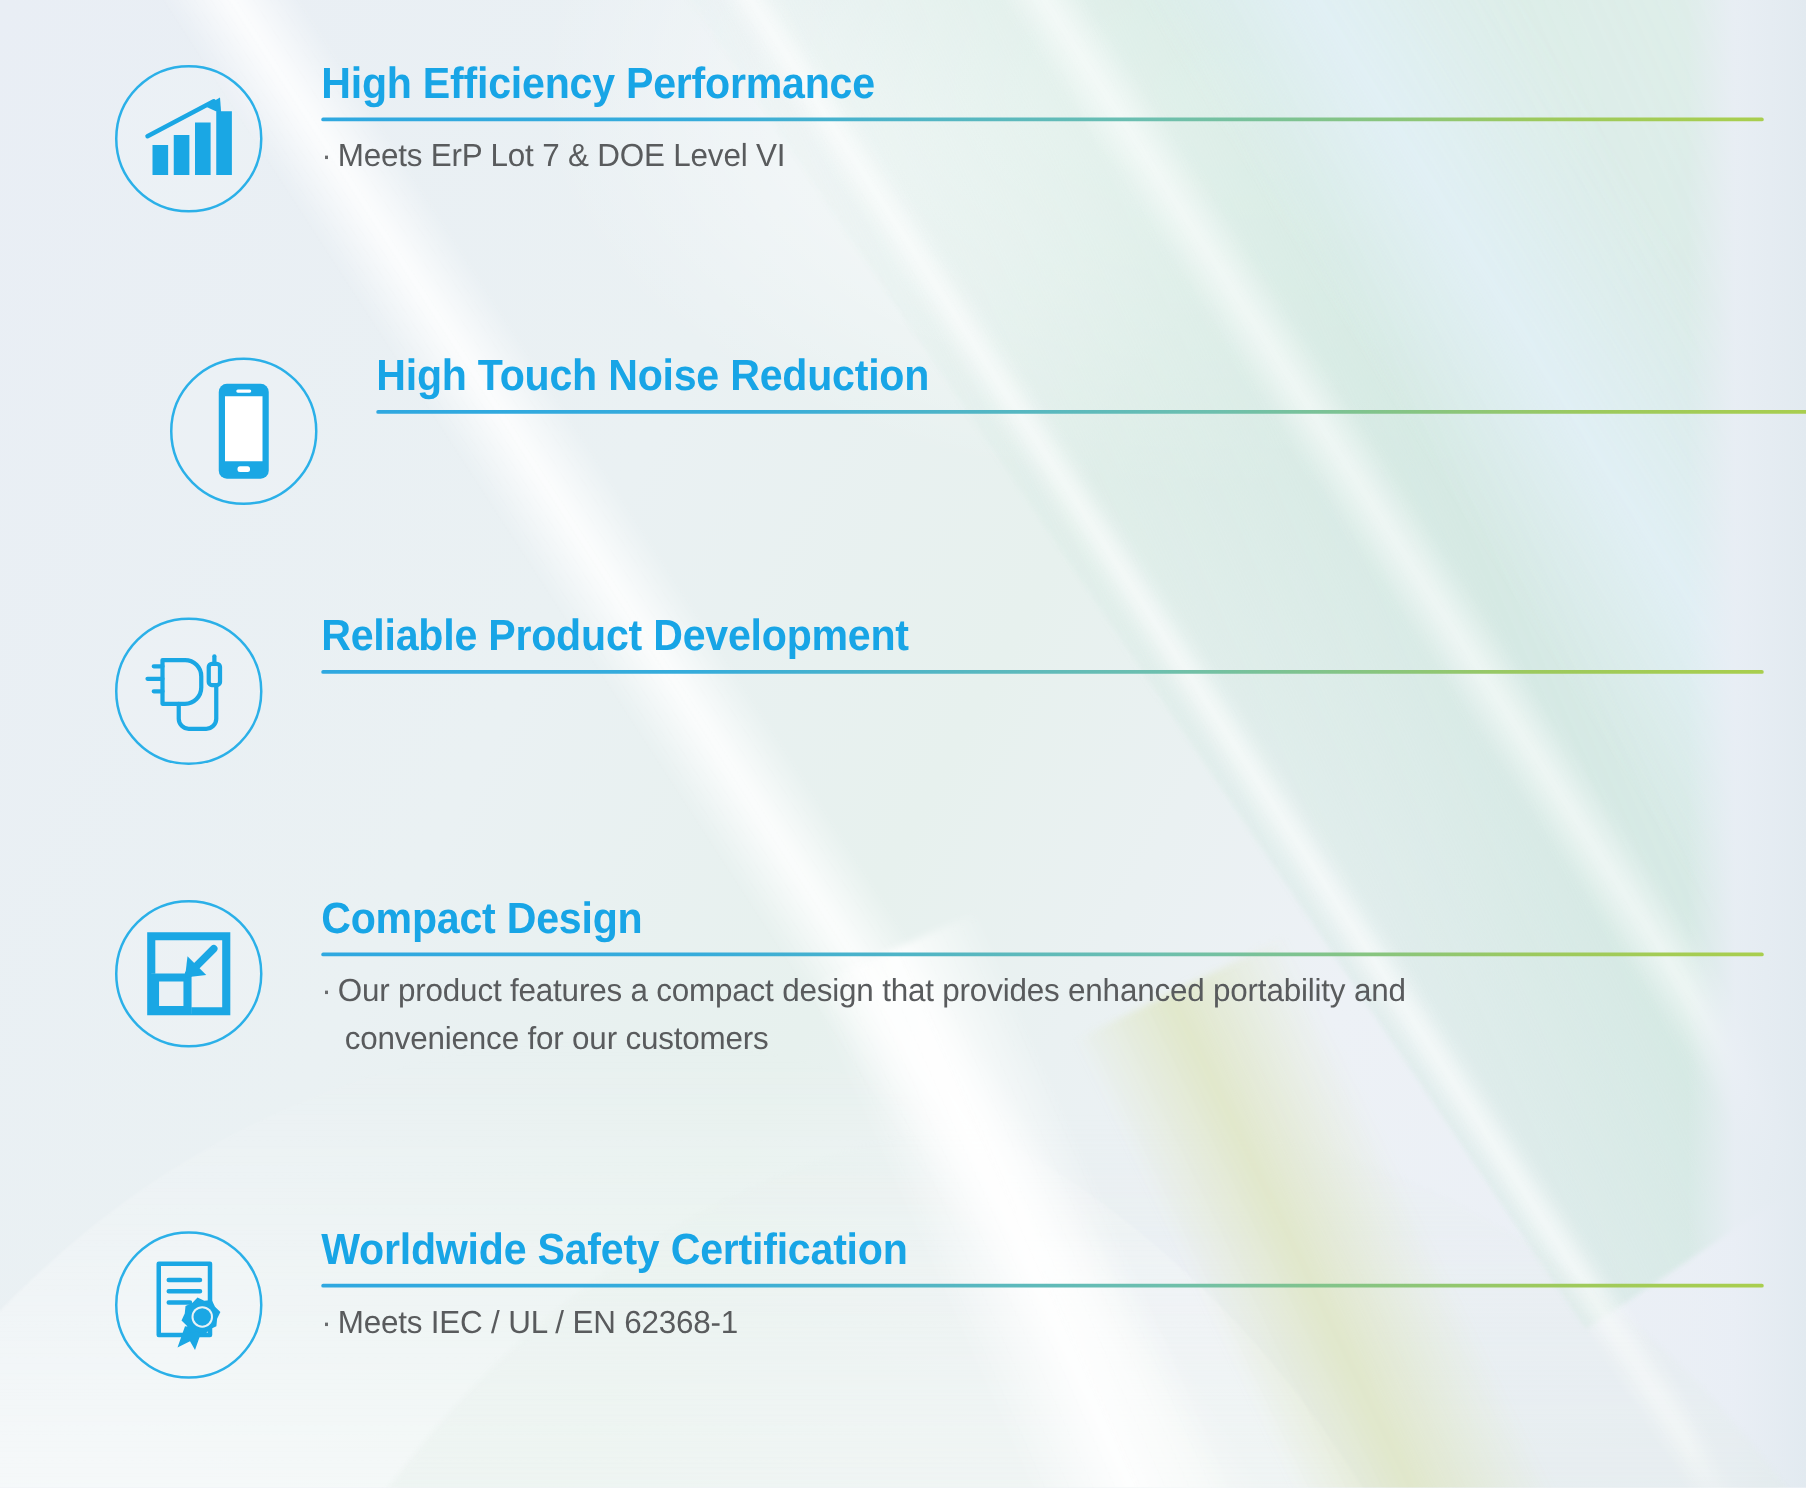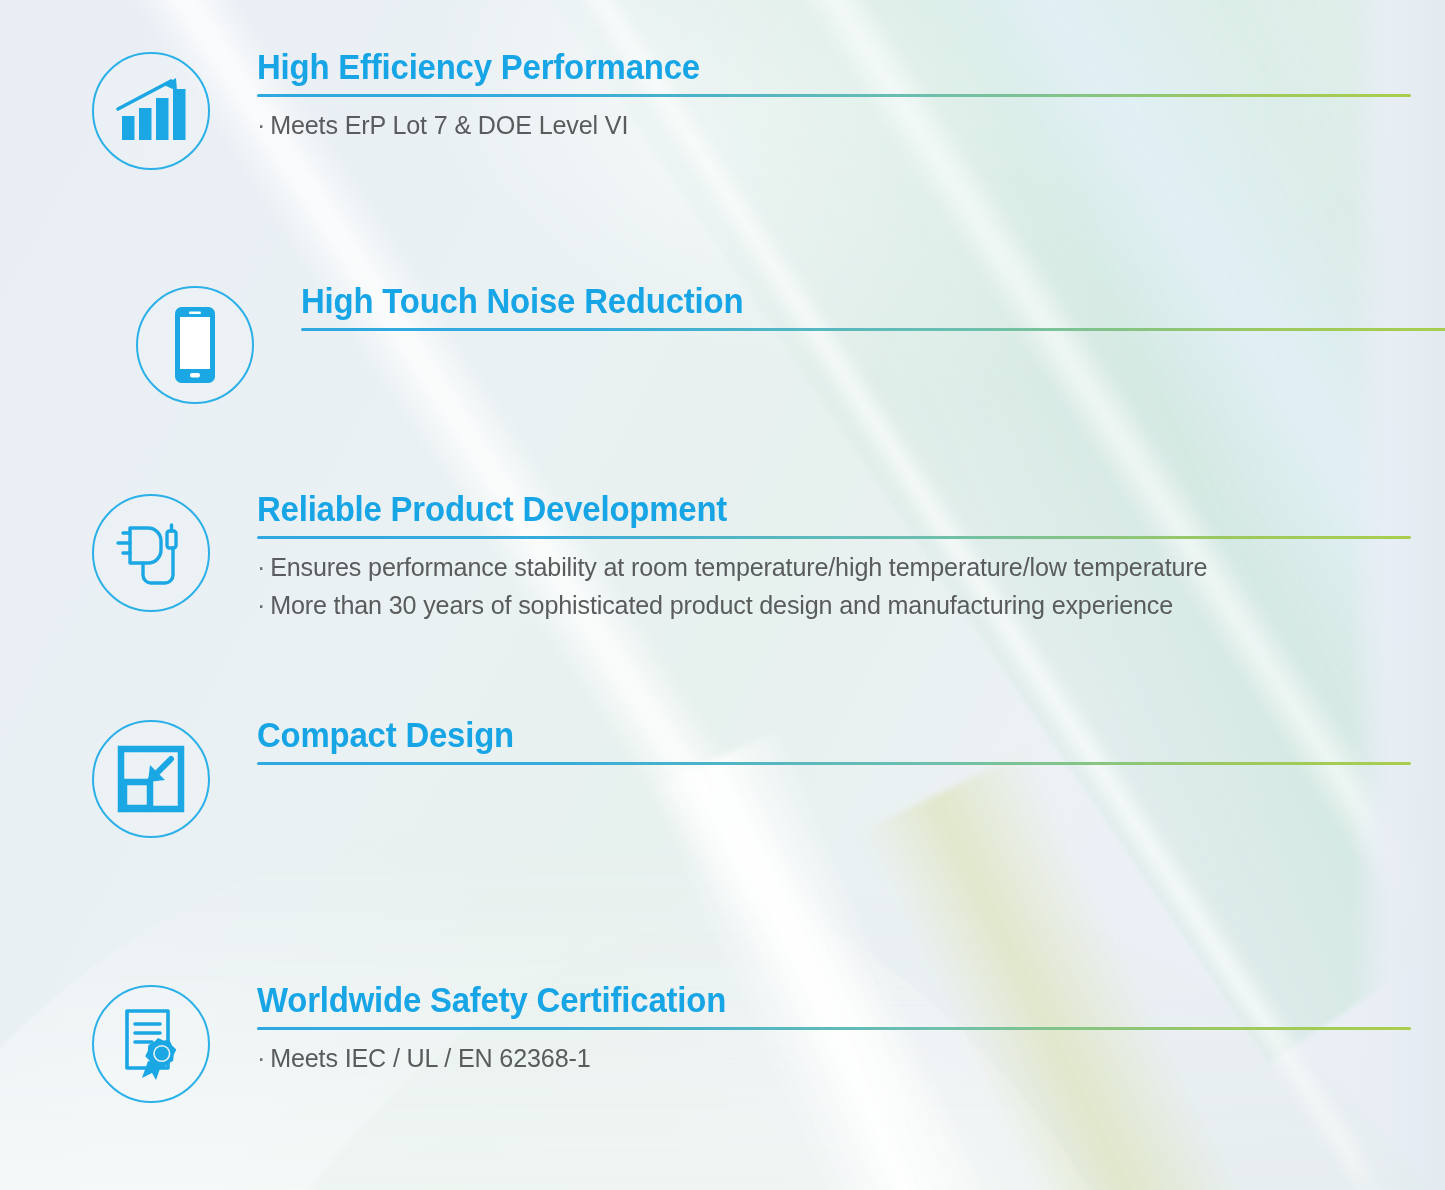--- a/index.html
+++ b/index.html
@@ -259,42 +259,44 @@
           <path d="M20 18 H13 M20 28 H8 M20 38 H13"></path>
           <path d="M33 48 v12 a8 8 0 0 0 8 8 h14 a8 8 0 0 0 8 -8 V33"></path>
           <rect x="57" y="16" width="9" height="17" rx="2.5"></rect>
           <path d="M61.5 10 v6"></path>
         </svg>
       </div>
     </div>
     <div class="text-col">
       <h2 class="feature-title">Reliable Product Development</h2>
       <div class="divider"></div>
-      <div class="bullets">
-        <p class="bullet"><span class="dot">·</span><span>Ensures performance stability at room temperature/high temperature/low temperature</span></p>
-        <p class="bullet"><span class="dot">·</span><span>More than 30 years of sophisticated product  design and manufacturing experience</span></p>
-      </div>
     </div>
   </section>
 
   <section class="feature" style="top:716px;">
     <div class="icon-col">
       <div class="icon-circle">
         <svg width="72" height="72" viewBox="0 0 72 72" aria-hidden="true">
           <path d="M6 6 H66 V66 H6 Z" fill="none" stroke="#1aa7e4" stroke-width="6.5"></path>
           <rect x="6" y="36" width="32" height="32" fill="#eaf1f5"></rect>
           <path d="M9 39 H35 V65 H9 Z" fill="none" stroke="#1aa7e4" stroke-width="6.5"></path>
           <path d="M56 16 L36 36" stroke="#1aa7e4" stroke-width="6" stroke-linecap="round"></path>
           <path d="M33 39 L35 22 L50 37 Z" fill="#1aa7e4"></path>
         </svg>
       </div>
     </div>
     <div class="text-col">
       <h2 class="feature-title">Compact Design</h2>
       <div class="divider"></div>
+      <div class="bullets">
+        <p class="bullet">
+          <span class="dot">·</span><span>Our product features a compact design that provides enhanced portability and</span>
+          <span class="cont">convenience for our customers</span>
+        </p>
+      </div>
     </div>
   </section>
 
   <section class="feature" style="top:981px;">
     <div class="icon-col">
       <div class="icon-circle">
         <svg width="72" height="76" viewBox="0 0 72 76" aria-hidden="true">
           <path d="M12 5 H53 V62 H12 Z" fill="none" stroke="#1aa7e4" stroke-width="3.6" stroke-linejoin="round"></path>
           <path d="M20 18 H45 M20 27 H45 M20 36 H37" stroke="#1aa7e4" stroke-width="3.6" stroke-linecap="round"></path>
           <path d="M33 55 L27 72 L37 67 L41 74 L47 57 Z" fill="#1aa7e4"></path>

